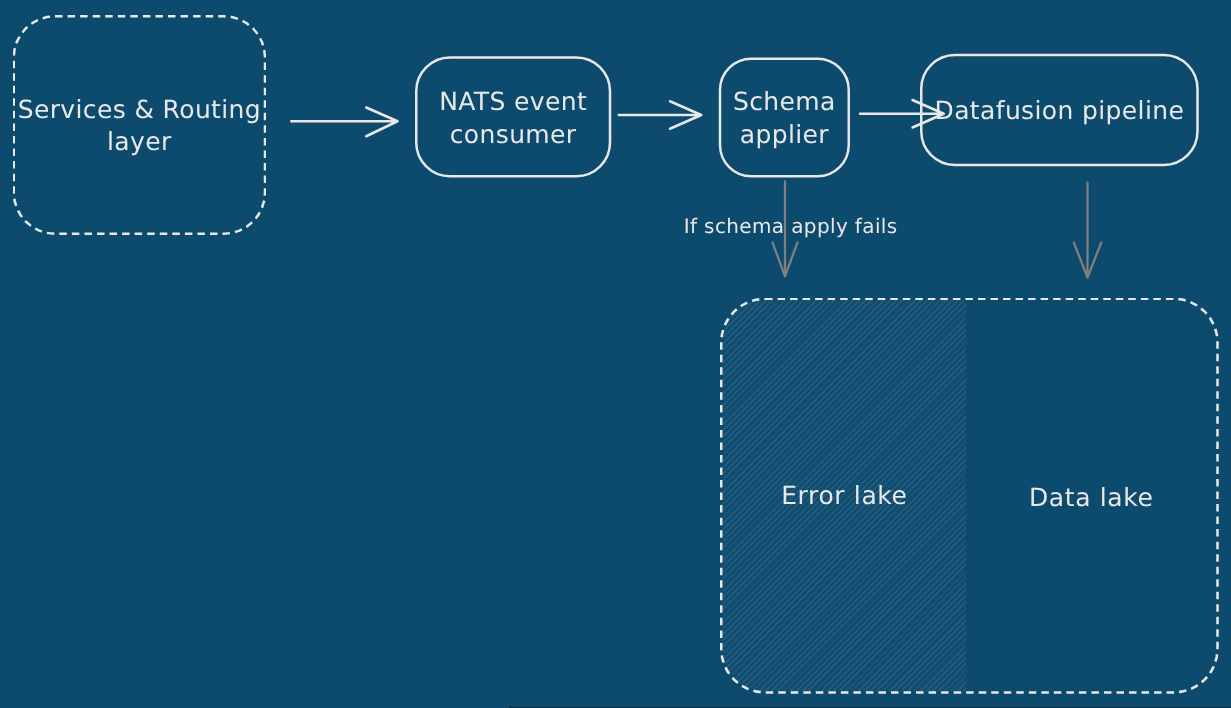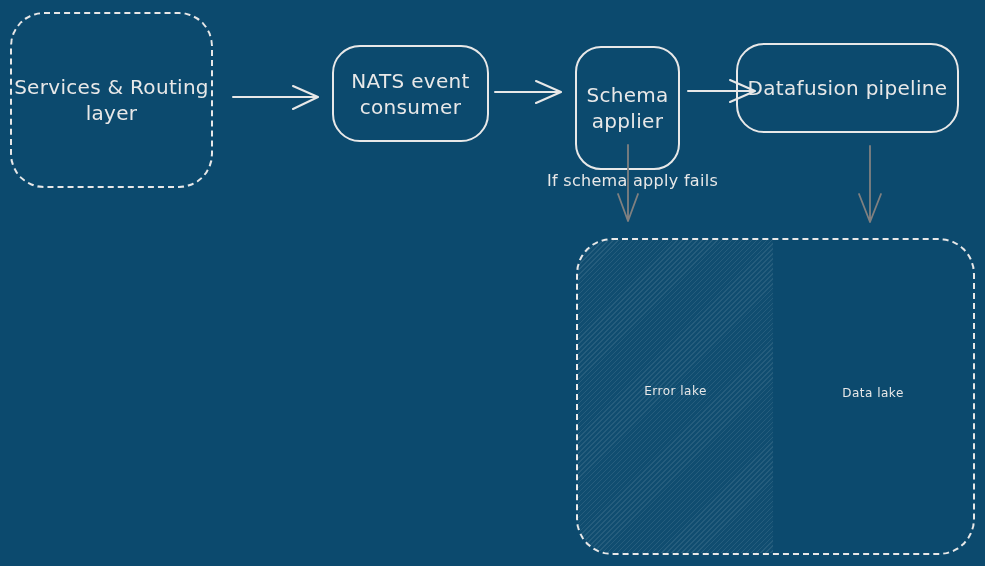--- a/index.html
+++ b/index.html
@@ -31,21 +31,21 @@
   }
   .node .lbl {
     white-space: pre-line;
   }
   #node-services {
     left: 10px; top: 12px; width: 203px; height: 176px;
     border-style: dashed;
     border-radius: 34px;
   }
   #node-nats { left: 332px; top: 45px; width: 157px; height: 97px; }
-  #node-schema { left: 575px; top: 46px; width: 105px; height: 124px; border-radius: 26px; text-align: center; }
+  #node-schema { left: 575px; top: 46px; width: 105px; height: 96px; border-radius: 26px; text-align: center; }
   #node-datafusion { left: 736px; top: 43px; width: 223px; height: 90px; }
 
   #lakes-container {
     position: absolute;
     box-sizing: border-box;
     left: 576px; top: 238px; width: 399px; height: 317px;
     border: 2px dashed #e8e8e8;
     border-radius: 36px;
   }
   #error-lake-region {
@@ -57,21 +57,21 @@
       135deg,
       rgba(255,255,255,0.085) 0px,
       rgba(255,255,255,0.085) 1px,
       transparent 1px,
       transparent 3.5px
     );
   }
   .lake-label {
     position: absolute;
     text-align: center;
-    font-size: 12px;
+    font-size: 20px;
     letter-spacing: 0.5px;
     color: #e8e8e8;
   }
   #label-error-lake { left: 0px; top: 144px; width: 195px; }
   #label-data-lake { left: 195px; top: 146px; width: 200px; }
 
   #label-schema-fail {
     position: absolute;
     left: 520px; top: 171px; width: 225px;
     text-align: center;

